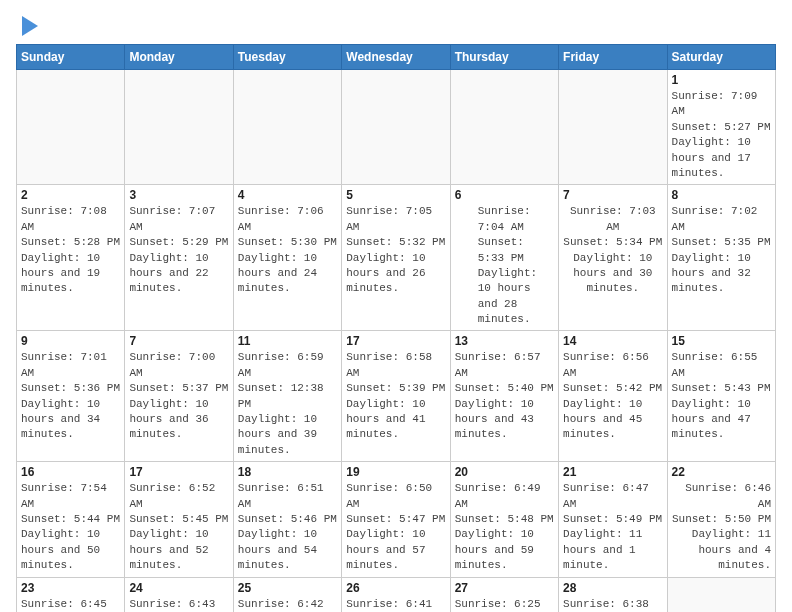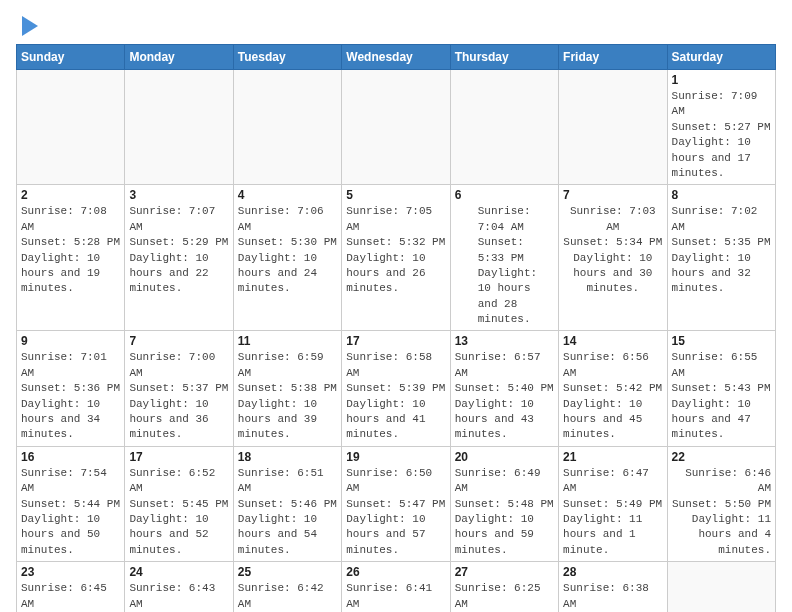--- a/index.html
+++ b/index.html
@@ -196,21 +196,21 @@
           </td>
           <td>
             <span class="day-number">7</span>
             <div class="day-info" style="white-space: pre-line;">Sunrise: 7:00 AM
 Sunset: 5:37 PM
 Daylight: 10 hours and 36 minutes.</div>
           </td>
           <td>
             <span class="day-number">11</span>
             <div class="day-info" style="white-space: pre-line;">Sunrise: 6:59 AM
-Sunset: 5:38 PM
+Sunset: 12:38 PM
 Daylight: 10 hours and 39 minutes.</div>
           </td>
           <td>
             <span class="day-number">17</span>
             <div class="day-info" style="white-space: pre-line;">Sunrise: 6:58 AM
 Sunset: 5:39 PM
 Daylight: 10 hours and 41 minutes.</div>
           </td>
           <td>
             <span class="day-number">13</span>

